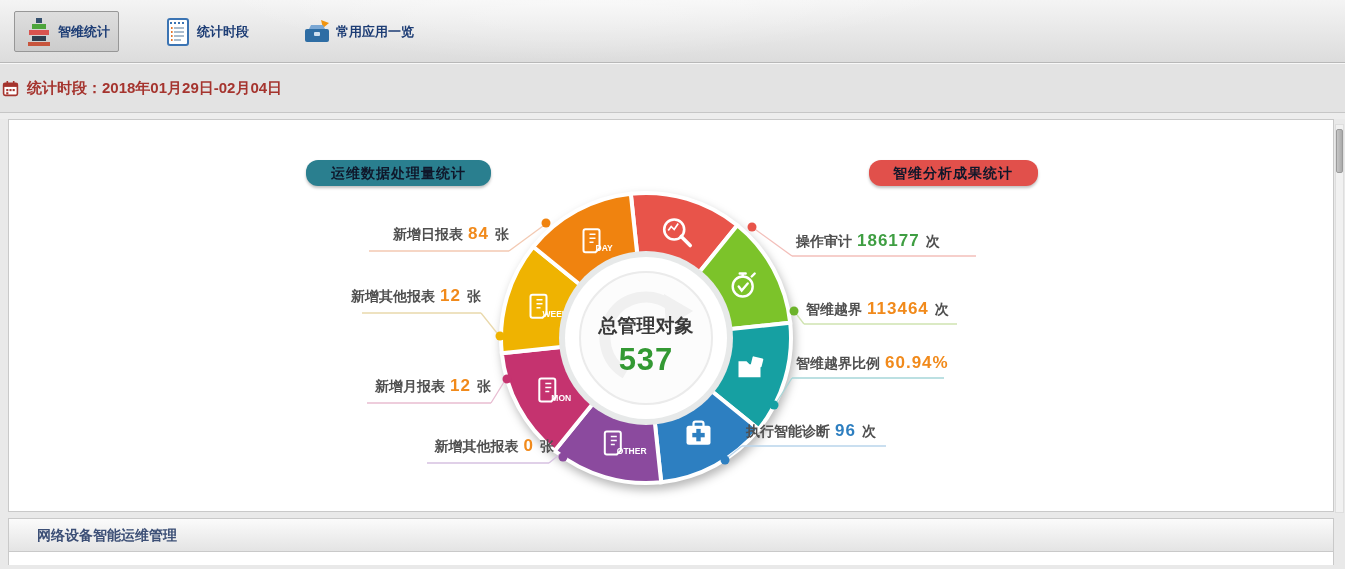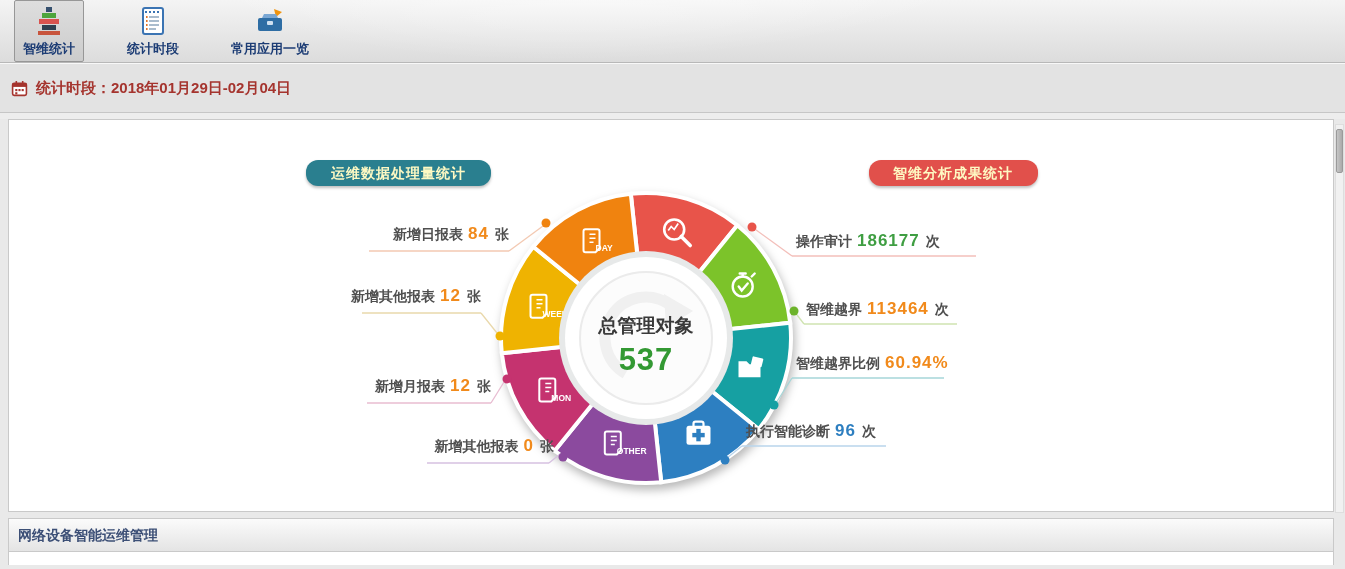--- a/index.html
+++ b/index.html
@@ -4,44 +4,44 @@
 <style>
   * { margin:0; padding:0; box-sizing:border-box; }
   html,body { width:1345px; height:569px; overflow:hidden; background:#e9e9e9;
     font-family:"Liberation Sans","DejaVu Sans",sans-serif; }
 
   
   .toolbar { position:relative; height:63px; background:linear-gradient(180deg,#f4f4f4,#dcdcdc);
     border-bottom:1px solid #b8b8b8; display:flex; align-items:center; padding-left:14px; gap:34px; overflow:hidden; }
   .toolbar::before { content:""; position:absolute; left:180px; top:-70px; width:900px; height:130px;
     background:radial-gradient(ellipse at 50% 0%, rgba(255,255,255,.9), rgba(255,255,255,0) 70%); transform:rotate(-3deg); pointer-events:none; }
-  .tb-item { position:relative; display:flex; flex-direction:column; align-items:center; gap:3px;
+  .tb-item { position:relative; display:flex; flex-direction:row; align-items:center; gap:3px;
     padding:4px 8px 3px; border:1px solid transparent; cursor:pointer; }
   .tb-item.selected { background:linear-gradient(180deg,#dedede,#cccccc); border:1px solid #979797; border-radius:2px; }
   .tb-label { font-size:13px; font-weight:bold; color:#1d3d75; white-space:nowrap; }
   .tb-item svg { display:block; }
 
   
   .period-bar { height:50px; background:#e3e3e3; border-top:1px solid #f8f8f8; border-bottom:1px solid #c6c6c6;
-    display:flex; align-items:center; padding-left:11px; gap:8px; }
+    display:flex; align-items:center; padding-left:2px; gap:8px; }
   .period-text { font-size:15px; font-weight:bold; color:#a5342e; }
 
   .gap-strip { height:6px; background:#ededed; }
 
   
   .panel { position:relative; margin:0 11px 0 8px; height:393px; background:#fff;
     border:1px solid #c9c9c9; overflow:hidden; }
   .panel svg.chart { position:absolute; left:0; top:0; width:1324px; height:391px; }
   .wedges { filter:drop-shadow(2px 5px 5px rgba(0,0,0,.28)); }
 
   .center-label { font-size:19px; font-weight:bold; fill:#3a3a3a; text-anchor:middle; }
   .center-value { font-size:31px; font-weight:bold; text-anchor:middle; letter-spacing:1px; }
 
   .badge { position:absolute; height:26px; line-height:26px; padding:0 25px; border-radius:12px;
-    color:#fef9c3; font-weight:bold; font-size:14px; letter-spacing:1px; white-space:nowrap;
+    color:#0f172a; font-weight:bold; font-size:14px; letter-spacing:1px; white-space:nowrap;
     box-shadow:0 2px 3px rgba(0,0,0,.25); }
   .badge-left  { left:297px; top:40px; }
   .badge-right { left:860px; top:40px; }
 
   .stat { position:absolute; white-space:nowrap; font-weight:bold; font-size:14px; color:#4f4f4f; }
   .stat .s-value { font-size:17px; margin:8px 5px; letter-spacing:1px; }
   .stat .s-unit  { margin-left:1px; }
   .ls-0 { right:824px; top:104px; } .ls-1 { right:852px; top:166px; }
   .ls-2 { right:842px; top:256px; } .ls-3 { right:779px; top:316px; }
   .rs-0 { left:787px; top:111px; }  .rs-1 { left:797px; top:179px; }
@@ -49,21 +49,21 @@
 
   
   .scrollbar { position:absolute; right:1px; top:124px; width:9px; height:389px;
     background:#f1f1f1; border:1px solid #dedede; }
   .scroll-thumb { position:absolute; left:0; right:0; top:4px; height:44px;
     background:linear-gradient(90deg,#c6c6c6,#aaaaaa); border:1px solid #9a9a9a; border-radius:2px; }
 
   
   .section-header { margin:6px 11px 0 8px; height:34px; line-height:32px;
     background:linear-gradient(180deg,#fbfbfb,#e4e4e4); border:1px solid #c9c9c9;
-    font-size:14px; font-weight:bold; color:#3c4f76; padding-left:9px; }
+    font-size:14px; font-weight:bold; color:#3c4f76; padding-left:28px; }
   .next-panel { margin:0 11px 0 8px; height:13px; background:#fff;
     border-left:1px solid #c9c9c9; border-right:1px solid #c9c9c9; }
 </style>
 </head>
 <body>
 
 <div class="page">
 
   <div class="toolbar">
     <div class="tb-item selected">

